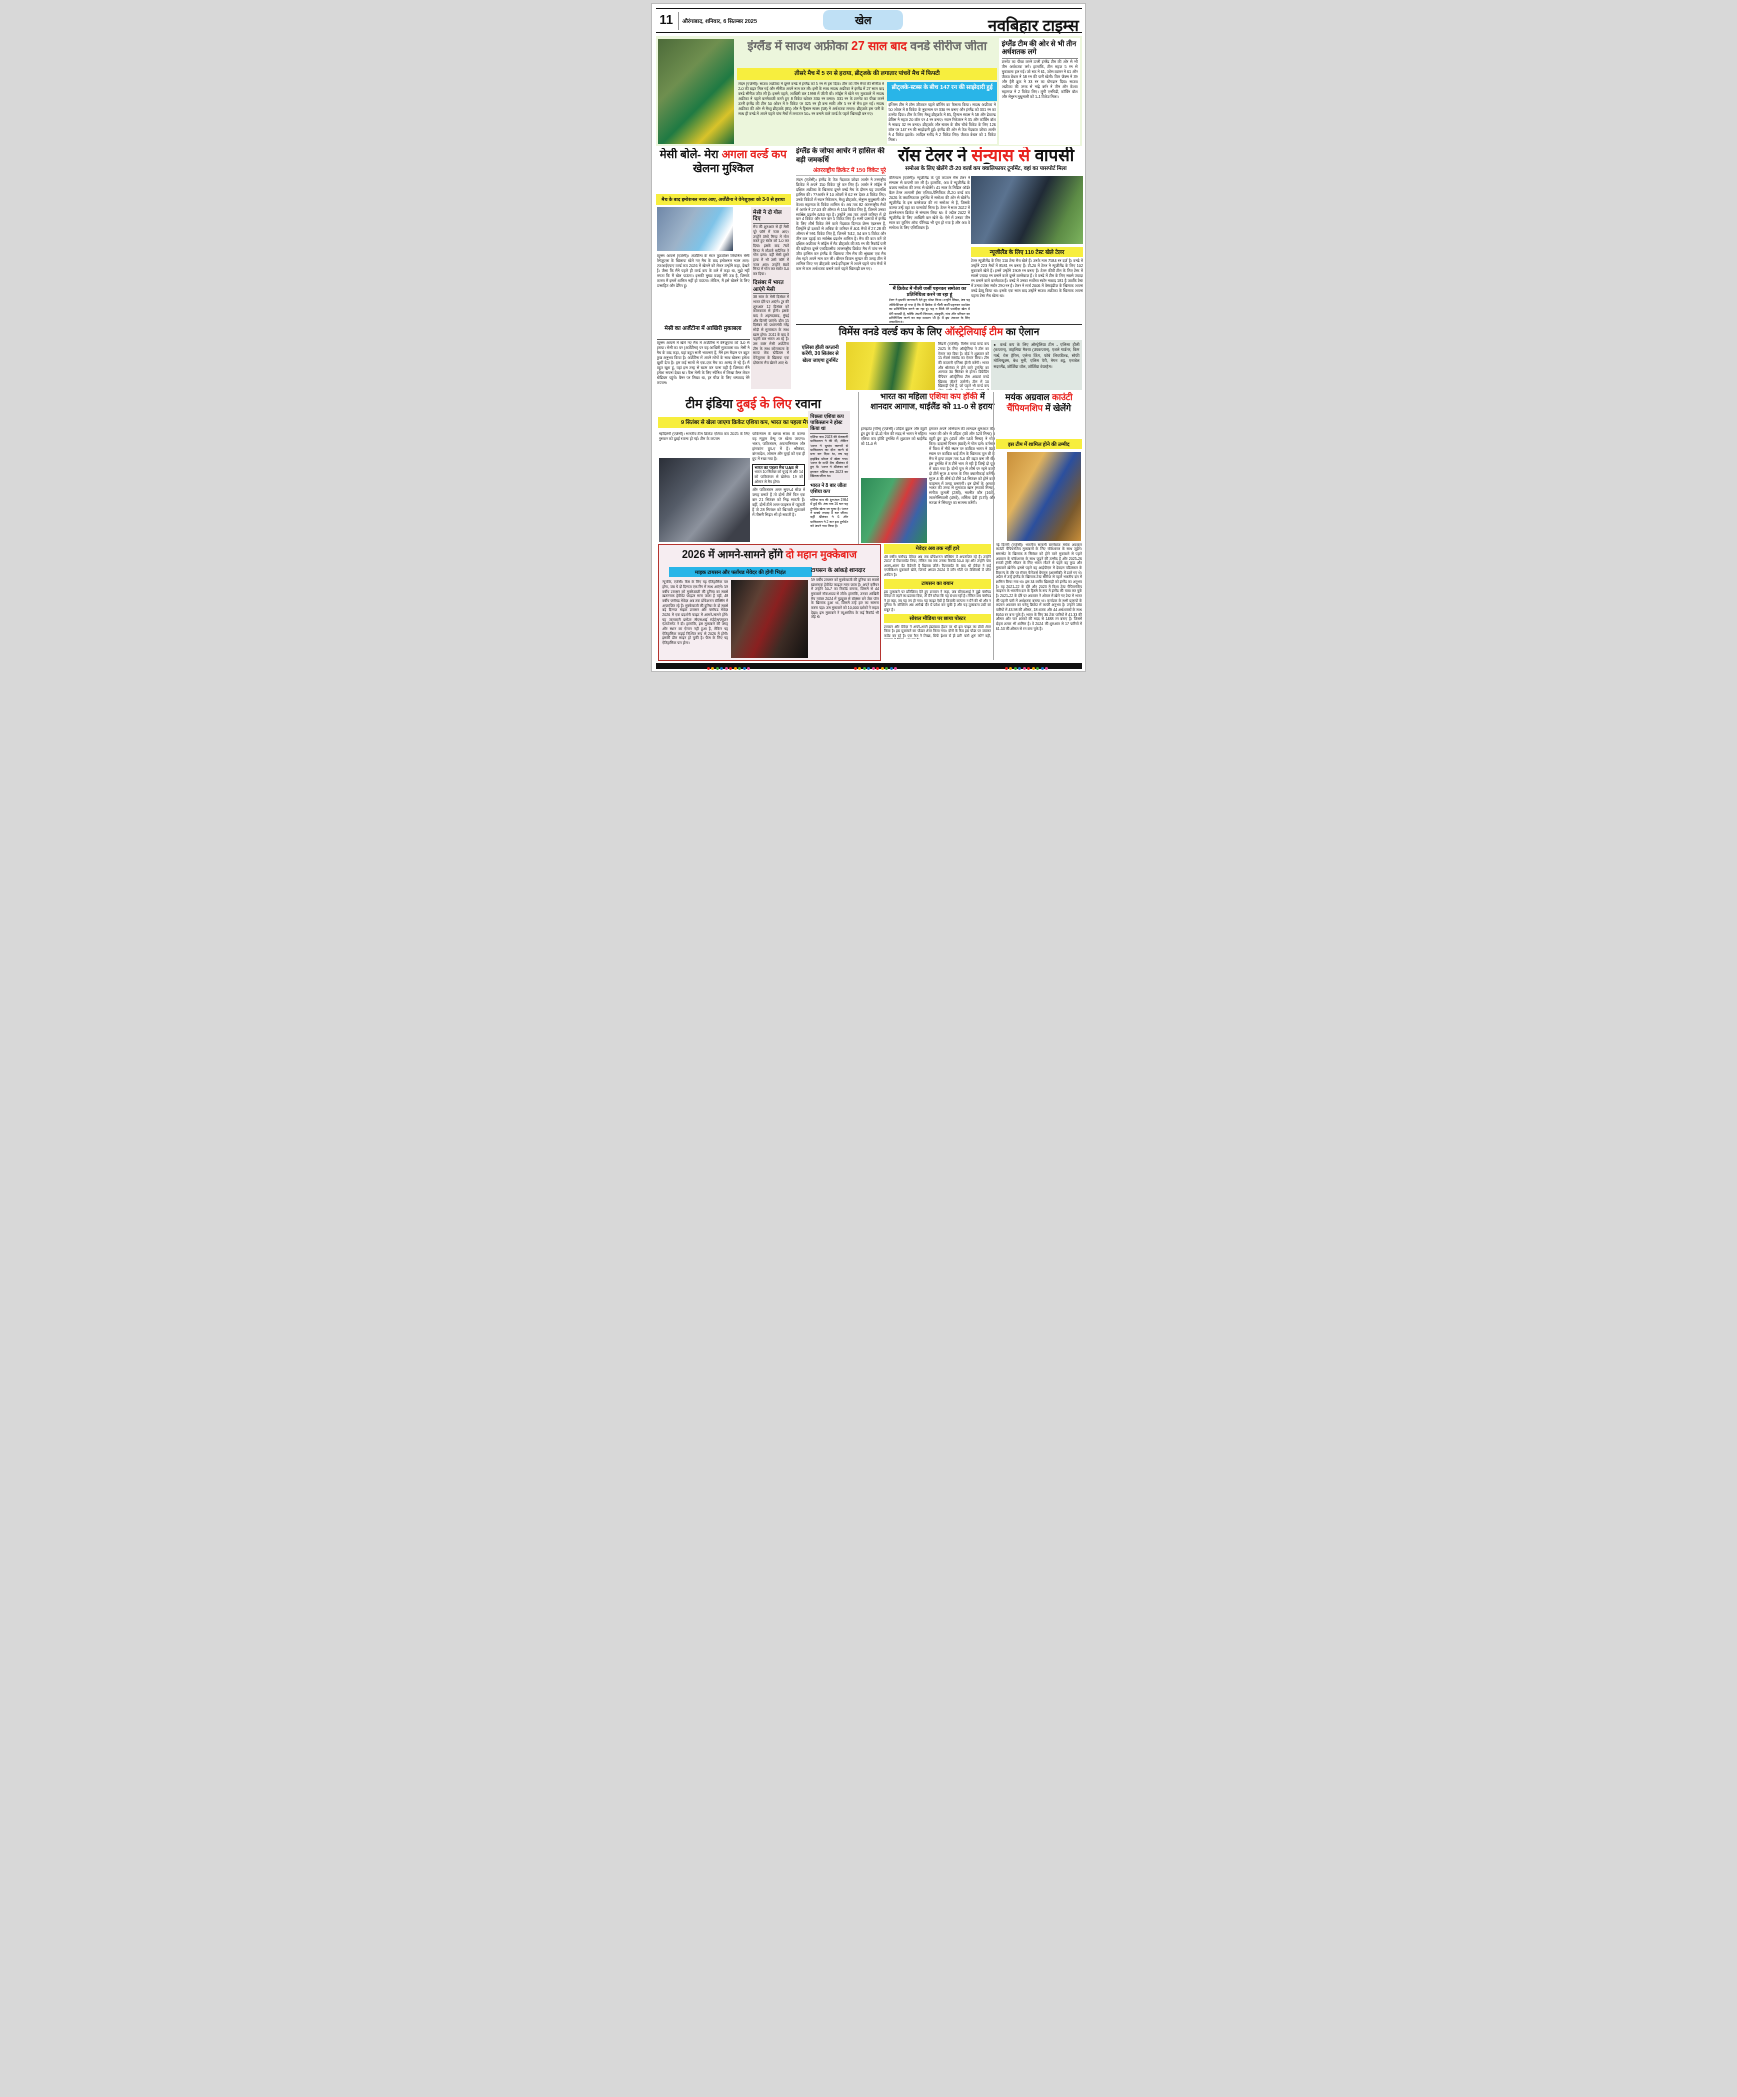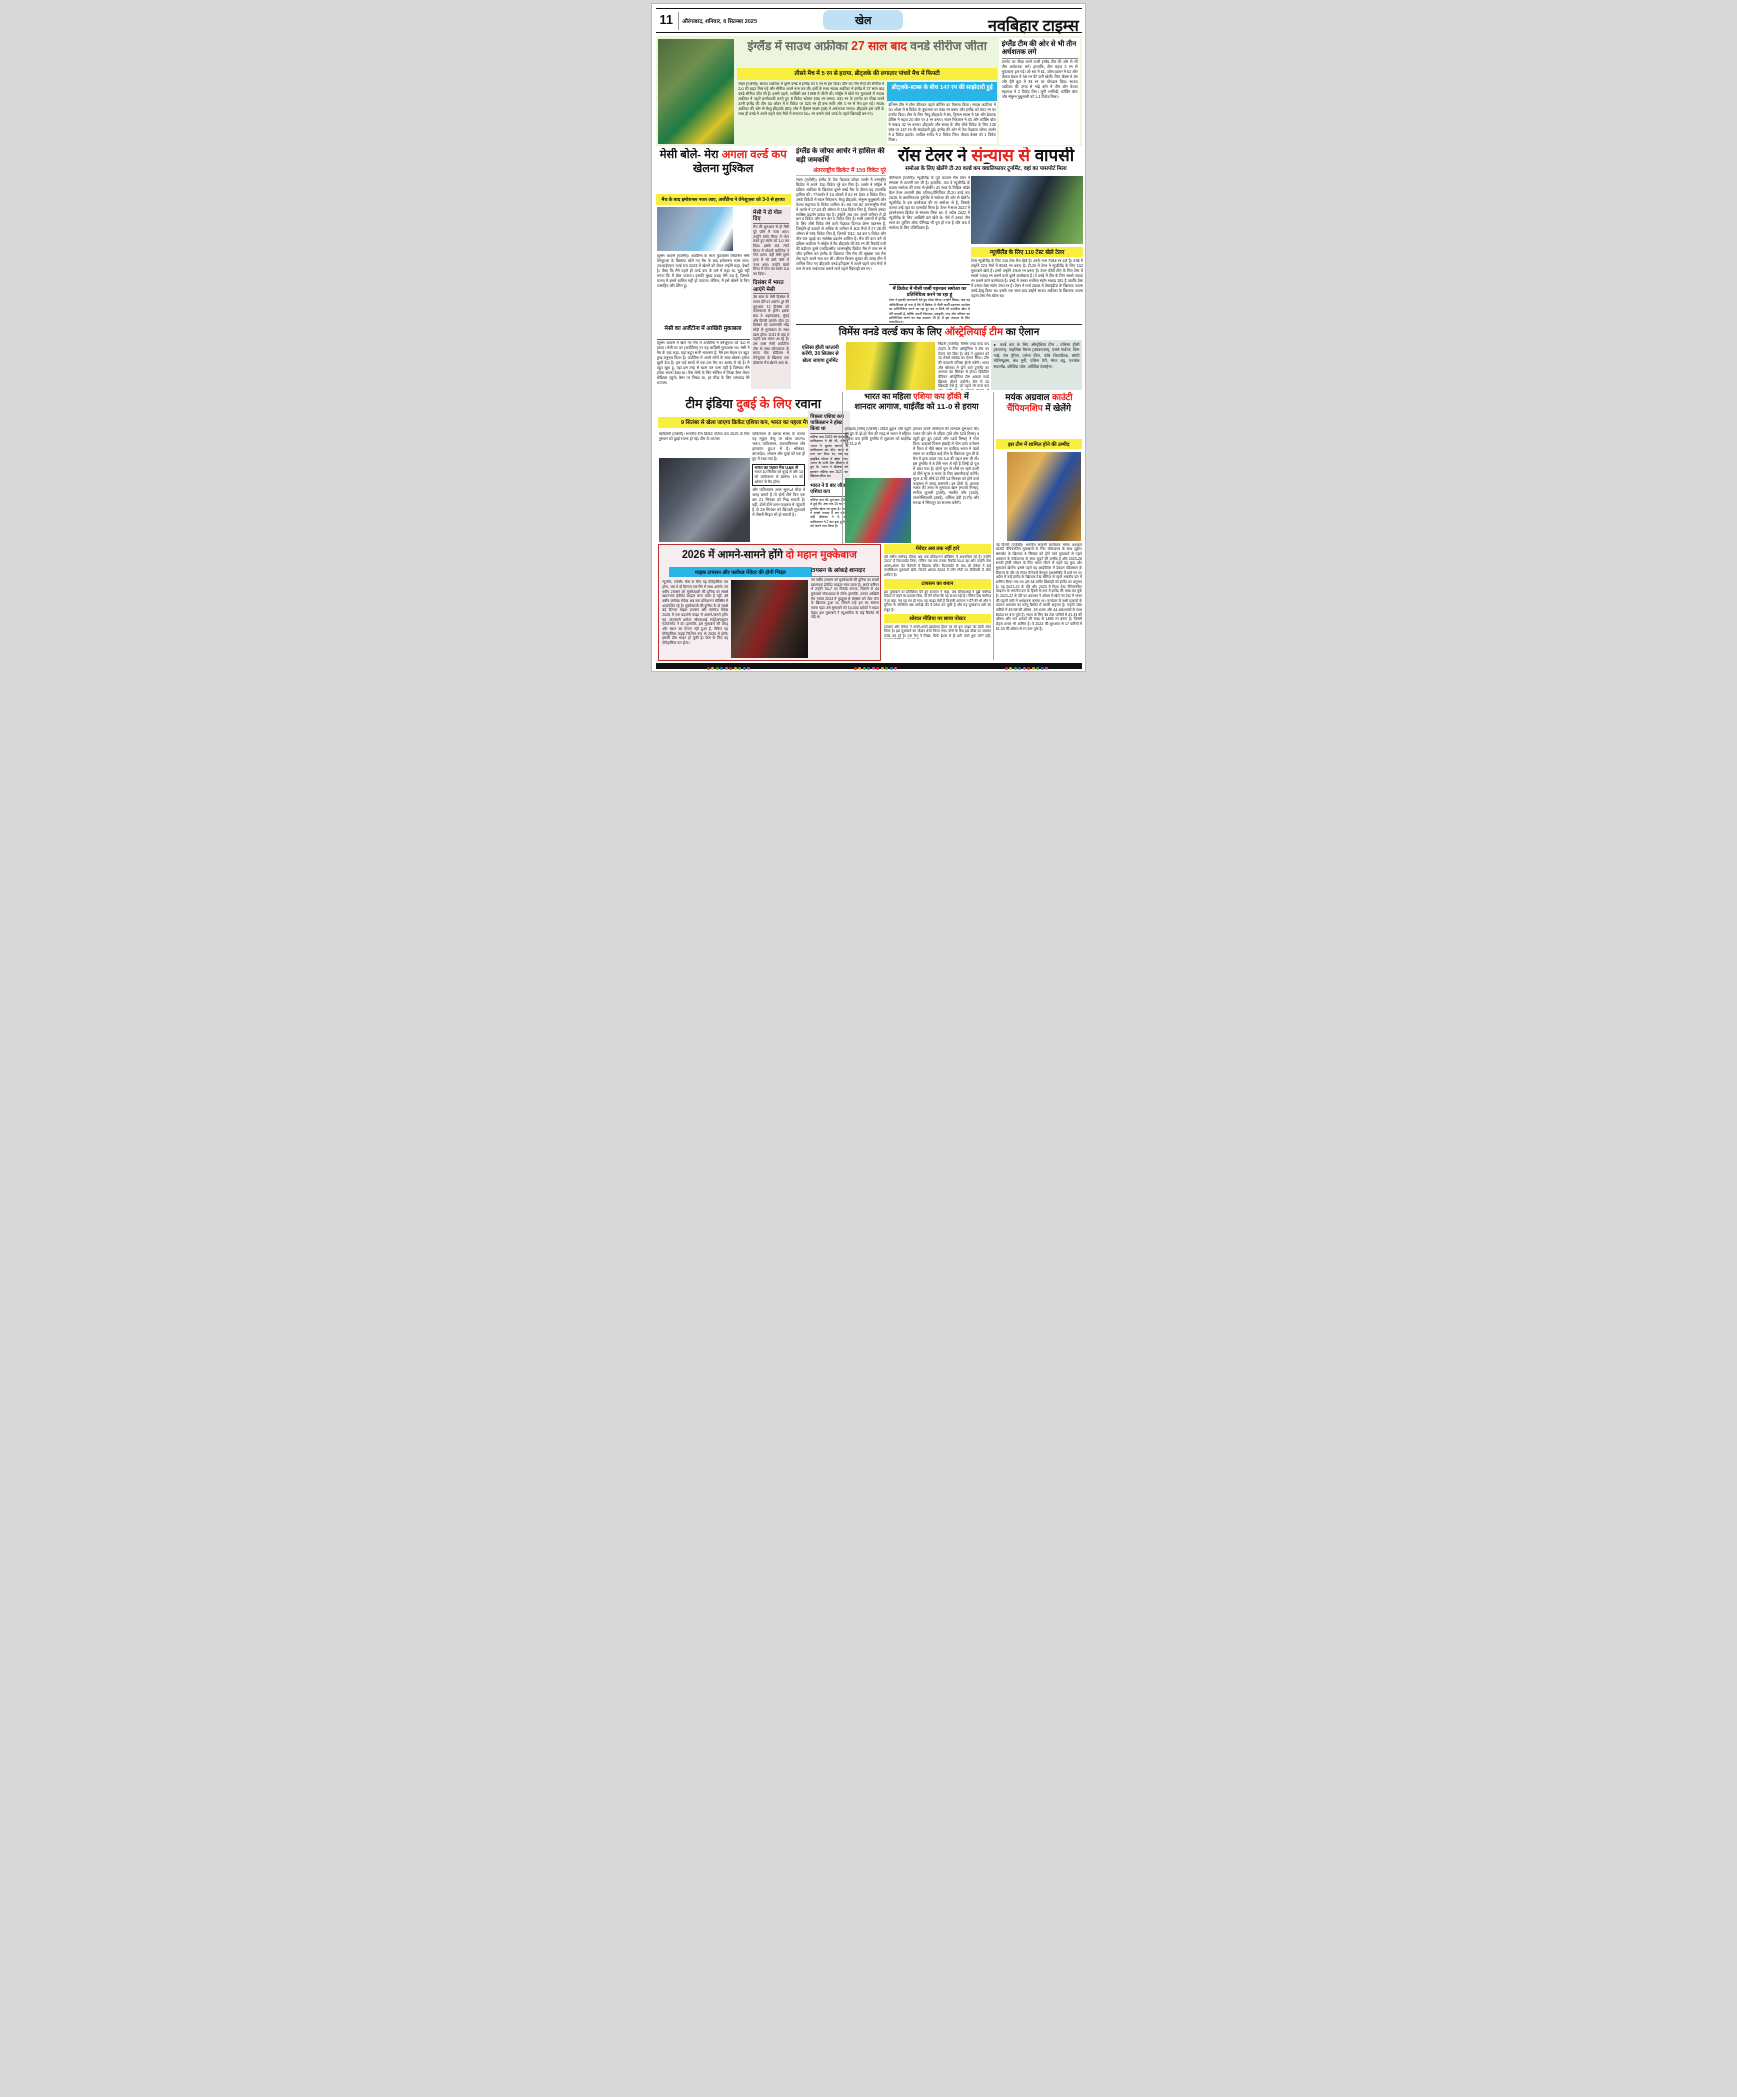--- a/index.html
+++ b/index.html
@@ -137,21 +137,21 @@
         <div class="j" style="font-size:3.4px;line-height:1.28;margin-top:1.3px;">एशिया कप 2023 की मेजबानी पाकिस्तान ने की थी, लेकिन भारत ने सुरक्षा कारणों से पाकिस्तान का दौरा करने से मना कर दिया था, तब यह हाइब्रिड मॉडल में खेला गया। भारत के सभी मैच श्रीलंका में हुए थे। भारत ने श्रीलंका को हराकर एशिया कप 2023 का खिताब जीता था।</div>
       </div>
       <div style="padding:1.7px 2.1px;">
         <div class="b" style="font-size:5px;line-height:1.25;border-bottom:0.8px solid #777;padding-bottom:1.3px;">भारत ने 8 बार जीता एशिया कप</div>
         <div class="j" style="font-size:3.4px;line-height:1.28;margin-top:1.3px;">एशिया कप की शुरुआत 1984 में हुई थी। अब तक 16 बार यह टूर्नामेंट खेला जा चुका है। भारत ने सबसे ज्यादा 8 बार जीता। वहीं श्रीलंका ने 6 और पाकिस्तान ने 2 बार इस टूर्नामेंट को अपने नाम किया है।</div>
       </div>
     </div>
 
   </div>
 
-  <div class="abs ov" style="left:190px;top:388px;width:138px;height:152px;border-left:0.4px solid #aaa;padding-left:10px;">
+  <div class="abs ov" style="left:206px;top:388px;width:138px;height:152px;border-left:0.4px solid #aaa;padding-left:10px;">
     <div class="c b ov" style="font-size:8px;line-height:1.25;height:32px;">
       <span>भारत का महिला </span><span class="red">एशिया कप हॉकी</span><span> में शानदार आगाज, थाईलैंड को 11-0 से हराया</span>
     </div>
     <div class="abs j ov t9" style="left:1.7px;top:35px;width:66px;height:49px;">हांगझोउ (चीन) (एजेंसी)। उदिता दुहान और ब्यूटी डुंग डुंग के दो-दो गोल की मदद से भारत ने महिला एशिया कप हॉकी टूर्नामेंट में शुक्रवार को थाईलैंड को 11-0 से</div>
     <div class="abs photo" style="left:1.7px;top:86px;width:66px;height:65px;background:linear-gradient(115deg,#2e8b57 0%,#49a86d 35%,#d43c3c 55%,#3b63a8 75%,#2e8b57 100%);"></div>
     <div class="abs j ov t9" style="left:70px;top:35px;width:66px;height:115px;">
       <span>हराकर अपने अभियान की शानदार शुरुआत की। भारत की ओर से उदिता (3वें और 52वें मिनट) व ब्यूटी डुंग डुंग (45वें और 54वें मिनट) ने गोल किए।</span> <span>दादासो पिसल (60वें) ने गोल दागे। वर्तमान में विश्व में नौवें स्थान पर काबिज भारत ने 30वें स्थान पर काबिज थाई टीम के खिलाफ पूल बी के मैच में हाफ टाइम तक 5-0 की बढ़त बना ली थी। इस टूर्नामेंट में 8 टीमें भाग ले रही हैं जिन्हें दो पूल में बांटा गया है। दोनों पूल से शीर्ष पर रहने वाली दो टीमें सुपर 4 चरण के लिए क्वालीफाई करेंगी। सुपर 4 की शीर्ष दो टीमें 14 सितंबर को होने वाले फाइनल में जगह बनाएंगी। इन दोनों के अलावा भारत की तरफ से मुमताज खान (सातवें मिनट), संगीता कुमारी (28वें), नवनीत कौर (16वें), लालरेम्सियामी (49वें), शर्मिला देवी (57वें) और रुतजा ने सिंगापुर का सामना करेंगी।</span>
     </div>
   </div>
 

